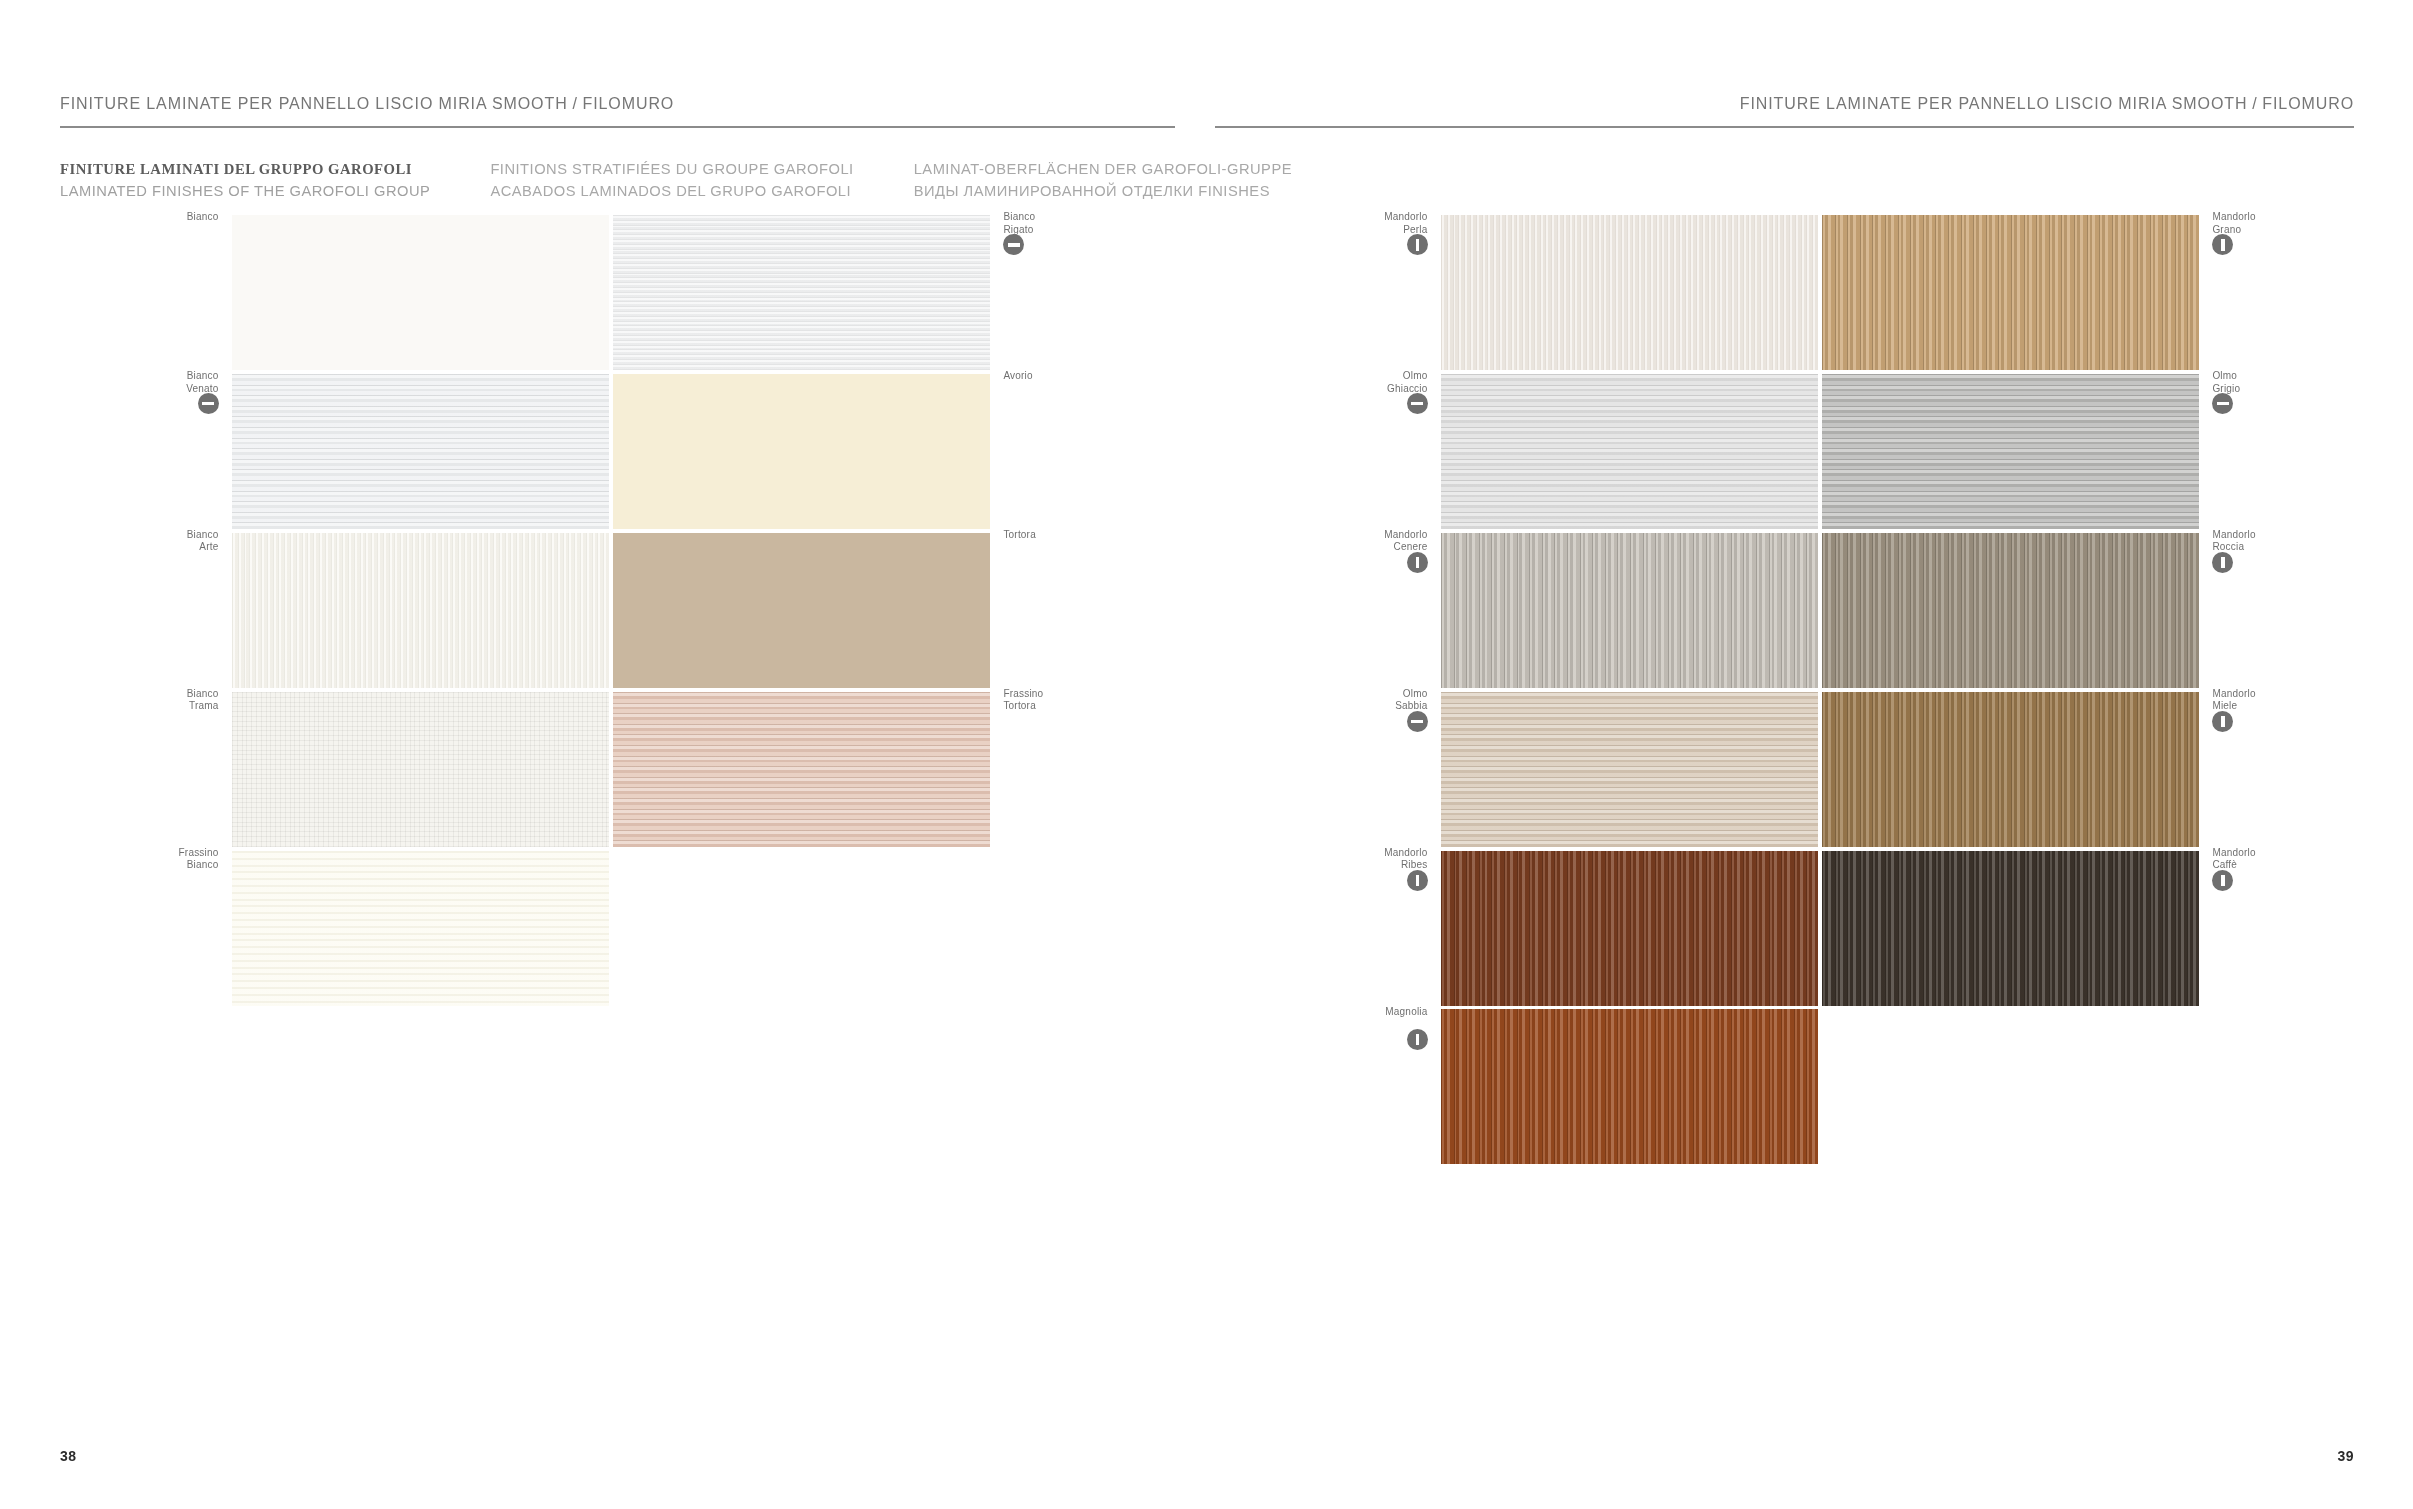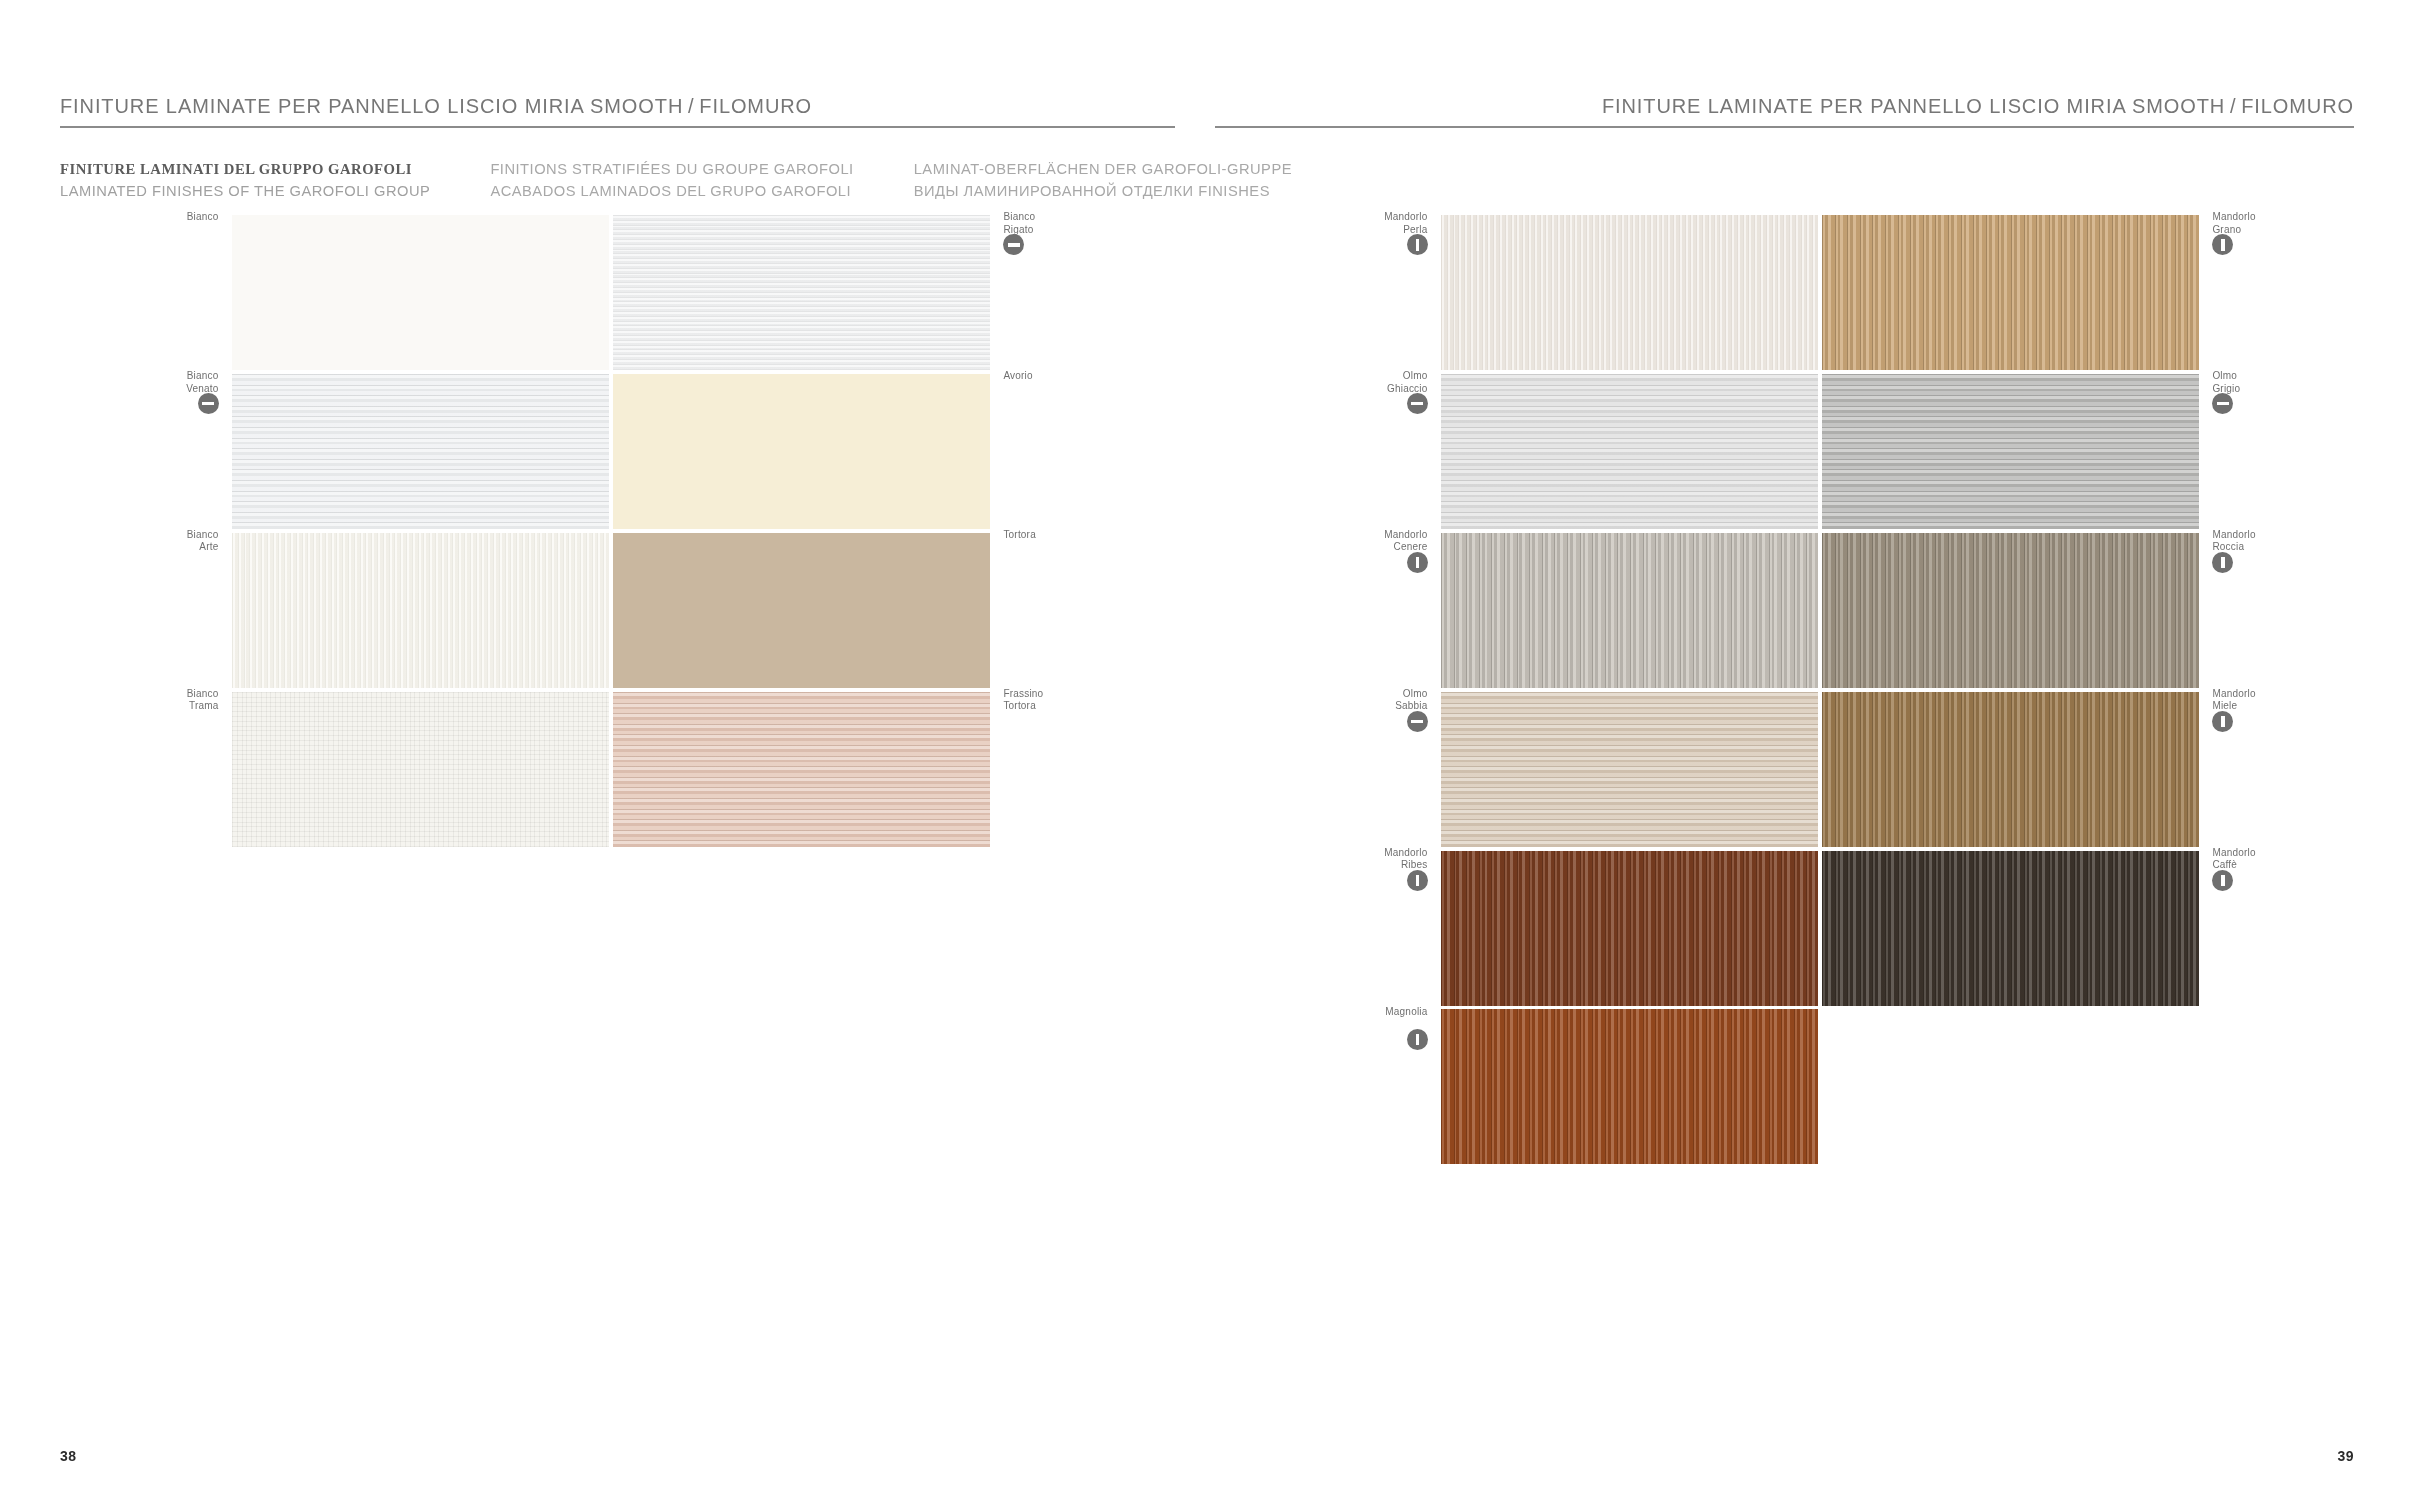--- a/index.html
+++ b/index.html
@@ -14,21 +14,21 @@
     color: #6d6d6d;
   }
 
   .spread { position: absolute; inset: 0; display: flex; }
   .page { position: relative; width: 1207px; height: 1509px; }
 
   
   .runhead {
     position: absolute;
     top: 95px;
-    font-size: 20px;
+    font-size: 16px;
     letter-spacing: 0.9px;
     color: #767676;
     white-space: nowrap;
   }
   .page-left .runhead { left: 60px; }
   .page-right .runhead { right: 60px; text-align: right; }
   .runhead .sep { padding: 0 4.8px; }
   .rule {
     position: absolute;
     top: 126px;
@@ -180,20 +180,24 @@
         </div>
         <div class="cell side-left">
           <div class="swatch" style="--base: #f5f4ef; --tex: repeating-linear-gradient(to right, rgba(0,0,0,.05) 0 1px, transparent 1px 4.8px), repeating-linear-gradient(to bottom, rgba(0,0,0,.05) 0 1px, transparent 1px 4.8px); --texsize: auto;"></div>
           <div class="label">Bianco Trama</div>
         </div>
         <div class="cell side-right">
           <div class="swatch" style="--base: #e3c4b4; --tex: repeating-linear-gradient(to bottom, rgba(0,0,0,.085) 0 1px, rgba(255,255,255,.40) 1px 3.9px, rgba(0,0,0,.035) 3.9px 6.8px, rgba(255,255,255,.22) 6.8px 10.6px); --texsize: auto;"></div>
           <div class="label">Frassino
 Tortora</div>
         </div>
+        <div class="cell side-left">
+          <div class="swatch" style="--base: #fbf9ec; --tex: repeating-linear-gradient(to bottom, rgba(0,0,0,.028) 0 1.9px, rgba(255,255,255,.45) 1.9px 6.8px); --texsize: auto;"></div>
+          <div class="label">Frassino Bianco</div>
+        </div>
         <div class="cell empty"></div>
       </div>
 
     <div class="folio">38</div>
   </div>
 
   <div class="page page-right">
 
     <div class="runhead">
       <span>FINITURE LAMINATE PER PANNELLO LISCIO MIRIA SMOOTH</span><span class="sep">/</span><span>FILOMURO</span>

